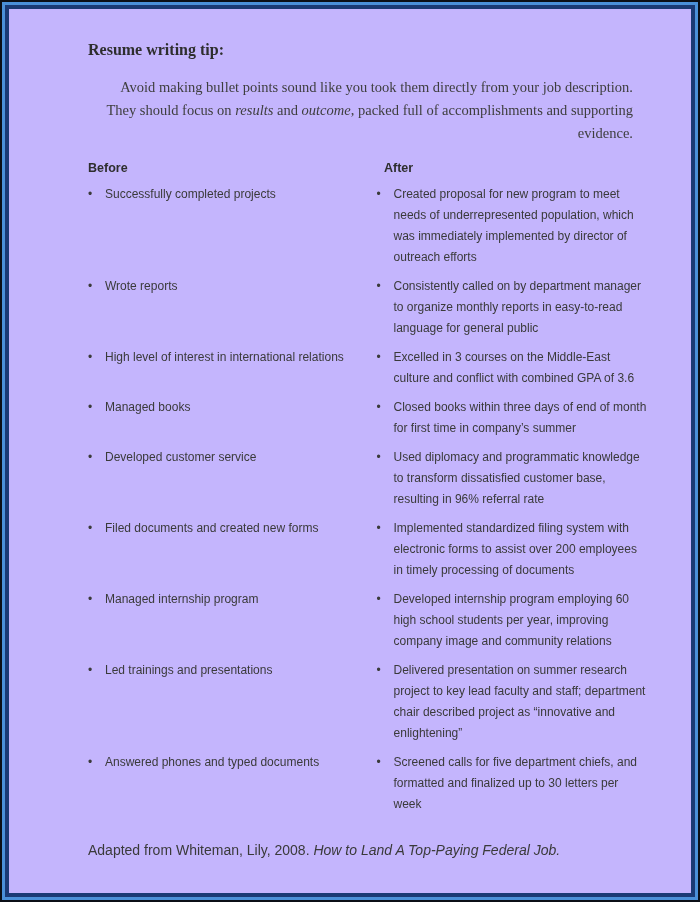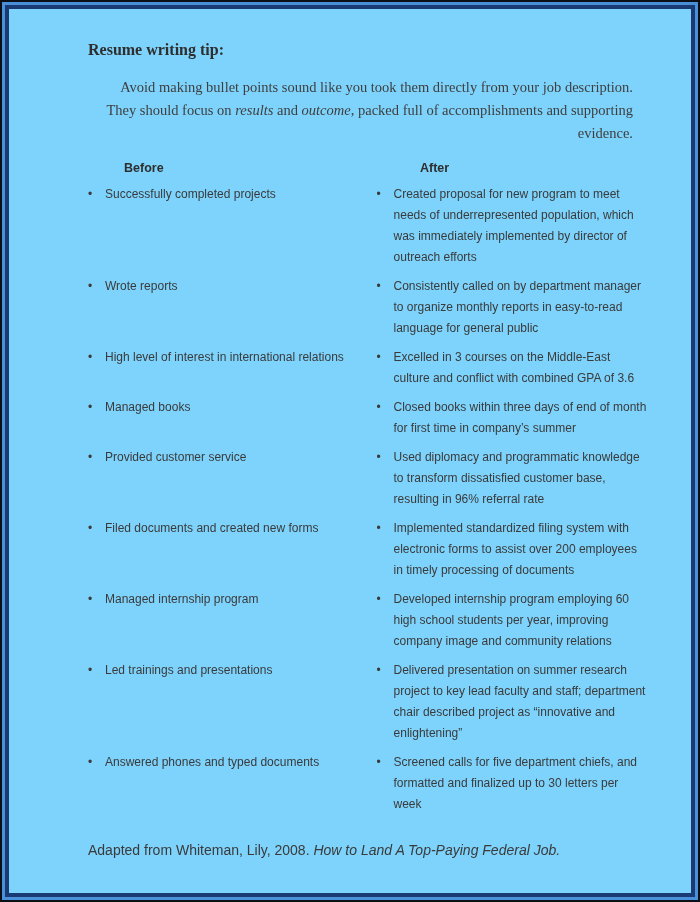--- a/index.html
+++ b/index.html
@@ -10,21 +10,21 @@
     width: 700px; height: 902px;
     border: 2px solid #0b0f16;
   }
   .frame-mid {
     width: 100%; height: 100%;
     border: 3px solid #4a90d8;
   }
   .frame-inner {
     width: 100%; height: 100%;
     border: 4px solid #1a3a74;
-    background: #7dd3fc;
+    background: #c4b5fd;
     overflow: hidden;
   }
 
   .page {
     width: 100%; height: 100%;
     padding: 30px 44px 20px 79px;
   }
 
   .doc-title {
     font-family: "Liberation Serif", serif;
@@ -41,21 +41,20 @@
     color: #3e3e3e;
     margin-top: 17px;
     max-width: 545px;
     text-align: right;
   }
   .intro .it { font-style: italic; }
 
   .col-headers {
     display: flex;
     margin-top: 16px;
-    margin-left: 36px;
   }
   .col-headers .hdr {
     font-weight: bold;
     font-size: 12.5px;
     color: #2e2e2e;
   }
   .hdr-before { width: 296px; }
   .hdr-after  { flex: 1; }
 
   .rows { margin-top: 9px; }
@@ -151,21 +150,21 @@
             </div>
             <div class="cell cell-after">
               <span class="bullet">•</span>
               <span class="cell-text">Closed books within three days of end of month for first time in company’s summer</span>
             </div>
           </div>
 
           <div class="row">
             <div class="cell cell-before">
               <span class="bullet">•</span>
-              <span class="cell-text">Provided customer service</span>
+              <span class="cell-text">Developed customer service</span>
             </div>
             <div class="cell cell-after">
               <span class="bullet">•</span>
               <span class="cell-text">Used diplomacy and programmatic knowledge to transform dissatisfied customer base, resulting in 96% referral rate</span>
             </div>
           </div>
 
           <div class="row">
             <div class="cell cell-before">
               <span class="bullet">•</span>

